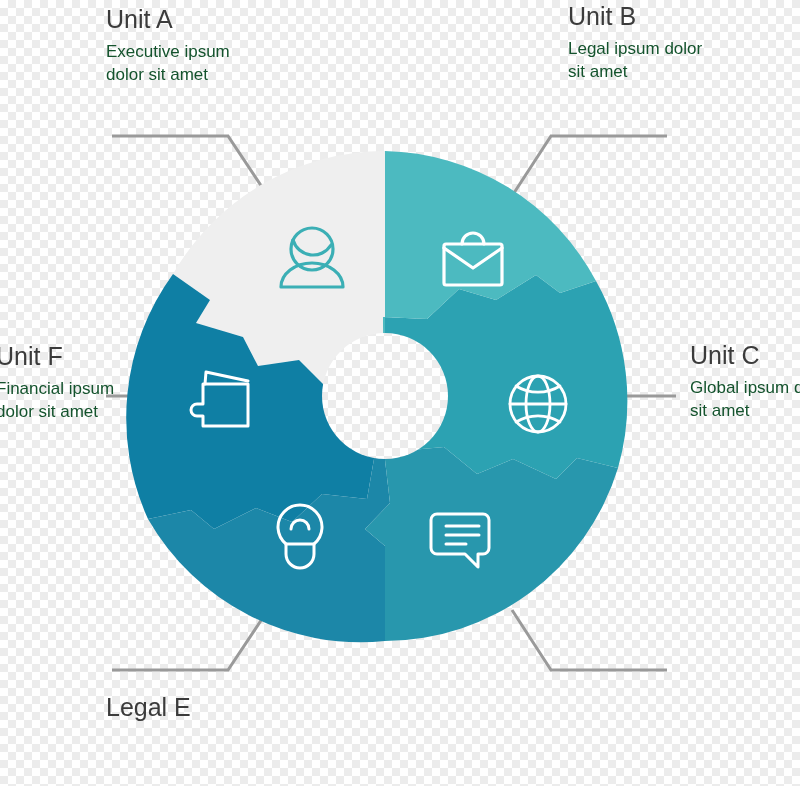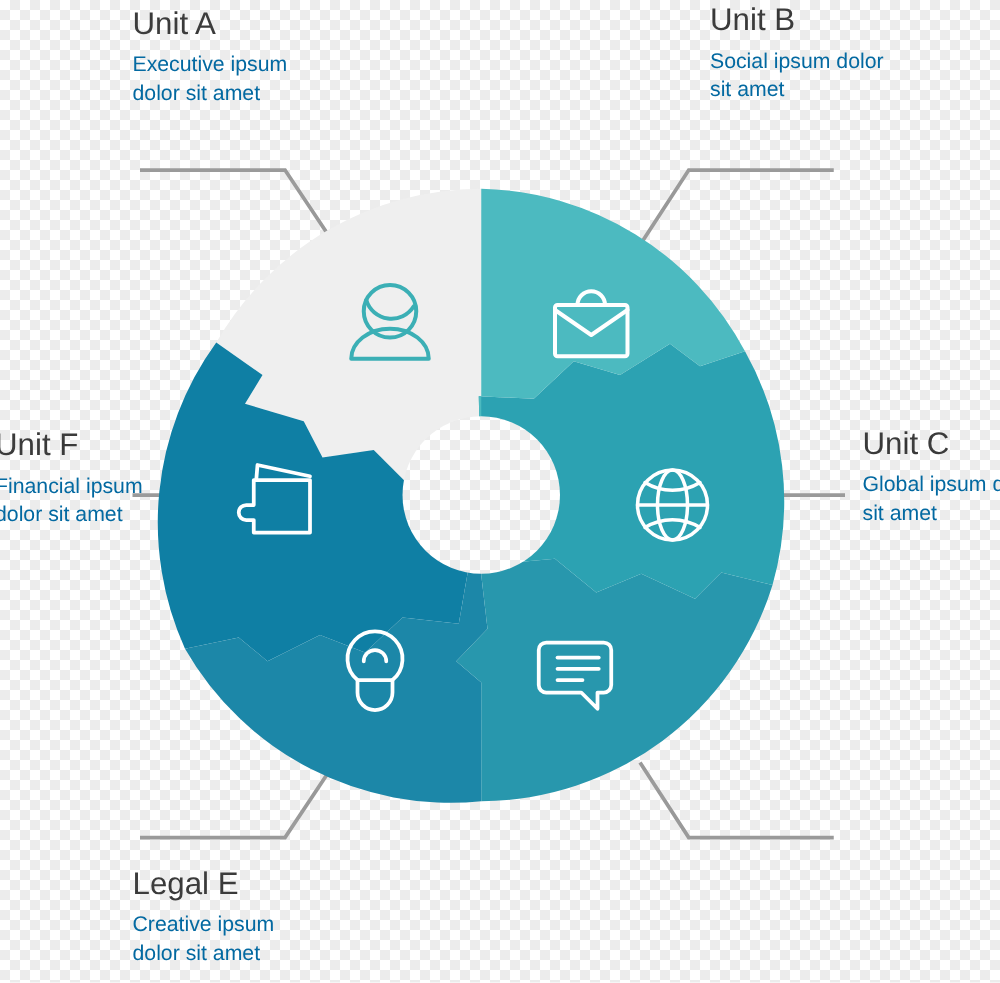--- a/index.html
+++ b/index.html
@@ -35,21 +35,21 @@
   }
   .label-title {
     font-size: 25px;
     color: #3b3b3b;
     font-weight: 400;
     line-height: 30px;
     white-space: nowrap;
   }
   .label-desc {
     font-size: 17px;
-    color: #0369a1;
+    color: #14532d;
     font-weight: 400;
     line-height: 22.5px;
     margin-top: 7px;
   }
 
   
   #label-unit-a { left: 106px; top: -6px; width: 150px; }
   #label-unit-b { left: 568px; top: -9px; width: 150px; }
   #label-unit-c { left: 690px; top: 330px; width: 150px; }
   #label-unit-d { left: 568px; top: 676px; width: 150px; }
@@ -155,32 +155,31 @@
     </g>
   </svg>
 
   <div class="label-block" id="label-unit-a">
     <div class="label-title">Unit A</div>
     <div class="label-desc">Executive ipsum dolor sit amet</div>
   </div>
 
   <div class="label-block" id="label-unit-b">
     <div class="label-title">Unit B</div>
-    <div class="label-desc">Social ipsum dolor sit amet</div>
+    <div class="label-desc">Legal ipsum dolor sit amet</div>
   </div>
 
   <div class="label-block" id="label-unit-c">
     <div class="label-title">Unit C</div>
     <div class="label-desc">Global ipsum dolor sit amet</div>
   </div>
 
 
   <div class="label-block" id="label-unit-e">
     <div class="label-title">Legal E</div>
-    <div class="label-desc">Creative ipsum dolor sit amet</div>
   </div>
 
   <div class="label-block" id="label-unit-f">
     <div class="label-title">Unit F</div>
     <div class="label-desc">Financial ipsum dolor sit amet</div>
   </div>
 
 </div>
 
 </body></html>

